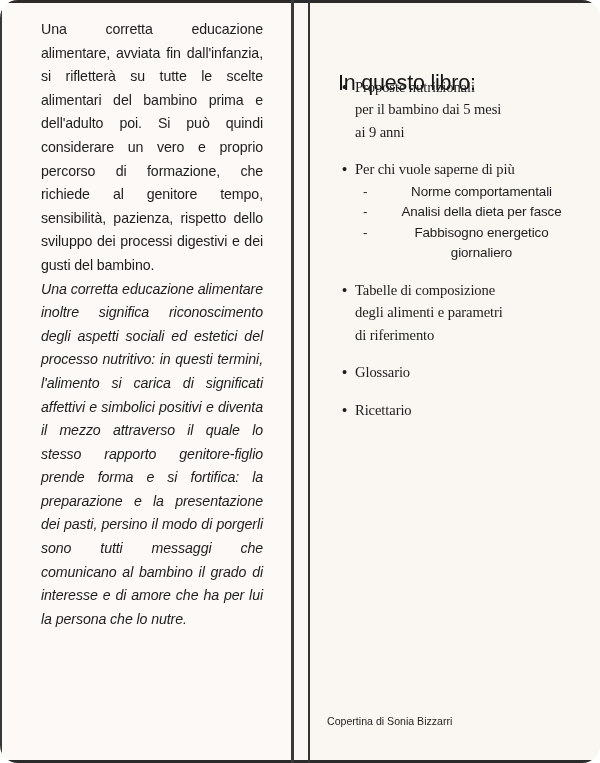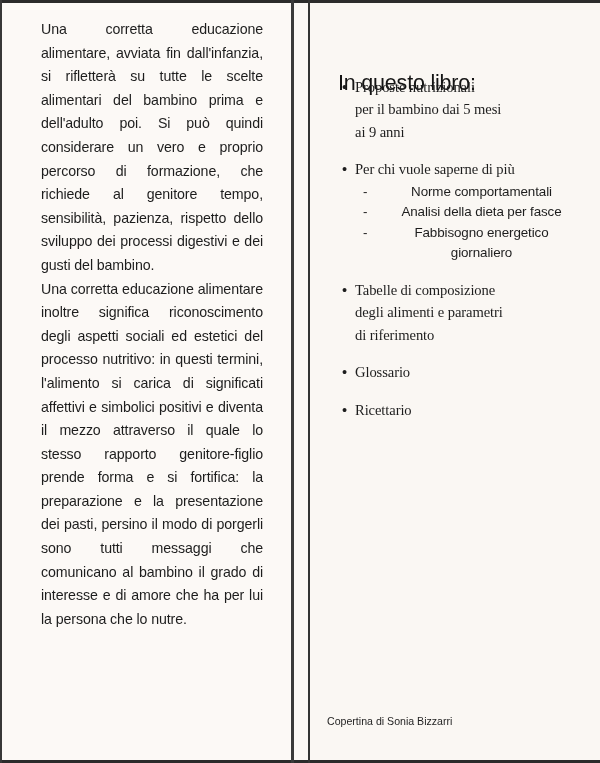--- a/index.html
+++ b/index.html
@@ -15,20 +15,21 @@
     overflow: hidden;
   }
 
   .cover {
     position: relative;
     width: 600px;
     height: 763px;
     background: #fbf8f5;
     box-sizing: border-box;
     overflow: hidden;
+    border-radius: 18px;
   }
 
   
   .edge-top {
     position: absolute;
     left: 0; top: 0;
     width: 600px; height: 3px;
     background: #2b2b2b;
   }
   .edge-bottom {
@@ -84,20 +85,21 @@
     text-align: justify;
     letter-spacing: -0.1px;
   }
   .back-text p {
     margin: 0;
     text-align: justify;
     text-justify: inter-word;
   }
   .back-text p.last-free {
     text-align: justify;
+    font-style: italic;
   }
 
   
   .flap-heading {
     position: absolute;
     left: 338px;
     top: 26px;
     width: 240px;
     font-size: 21.5px;
     line-height: 28px;

